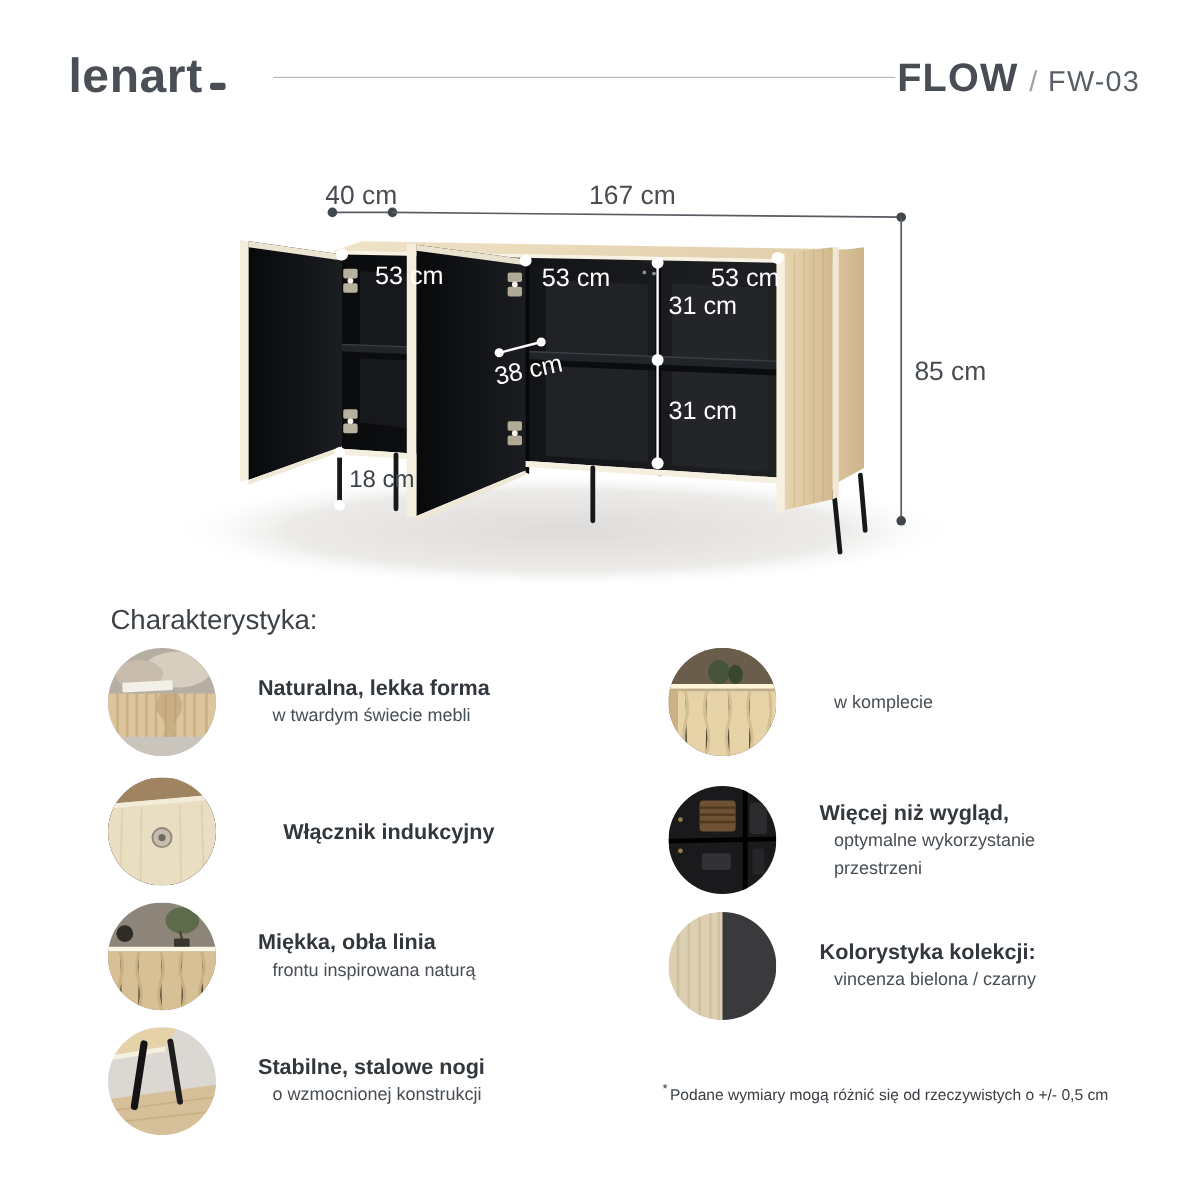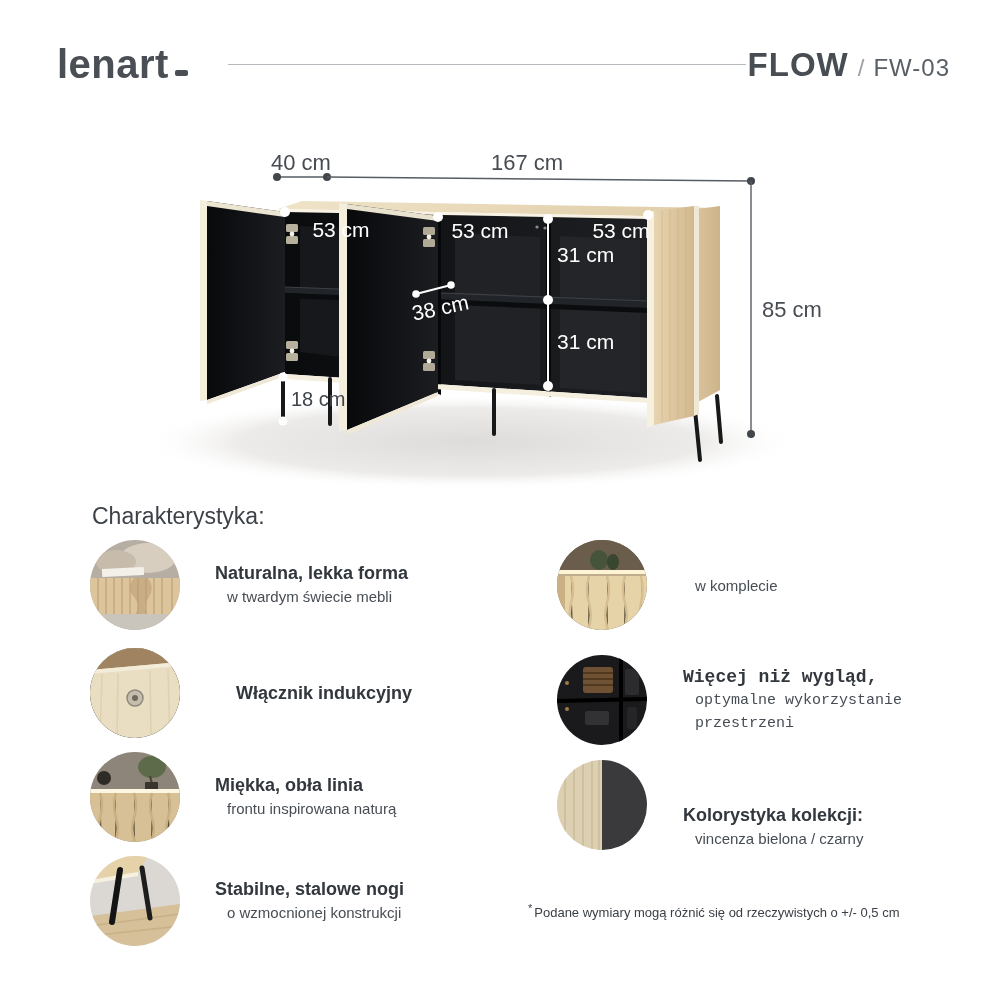--- a/index.html
+++ b/index.html
@@ -26,24 +26,24 @@
   .dot-white{fill:#ffffff;}
 
   
   .features-heading{position:absolute;left:92px;top:503px;font-size:23px;color:#3d4248;z-index:2;}
   .feat{position:absolute;display:flex;align-items:center;height:90px;z-index:2;}
   .feat .photo{width:90px;height:90px;border-radius:50%;overflow:hidden;flex:0 0 90px;}
   .feat .txt{margin-left:35px;width:275px;}
   .feat .txt .t{font-size:18px;font-weight:700;color:#32373e;line-height:23px;}
   .feat .txt .b{font-size:15px;font-weight:400;color:#474d54;line-height:23px;margin-left:12px;}
   .fl1{left:90px;top:540px;} .fl2{left:90px;top:648px;gap:21px;} .fl3{left:90px;top:752px;} .fl4{left:90px;top:856px;}
-  .fr1{left:557px;top:540px;} .fr2{left:557px;top:655px;font-family:Liberation Mono, monospace;} .fr3{left:557px;top:760px;align-items:flex-end;}
+  .fr1{left:557px;top:540px;} .fr2{left:557px;top:655px;} .fr3{left:557px;top:760px;}
   .fr1 .txt,.fr2 .txt,.fr3 .txt{margin-left:36px;width:250px;}
 
-  .footnote{position:absolute;left:528px;top:902px;font-size:13px;color:#3b4046;white-space:nowrap;z-index:2;}
+  .footnote{position:absolute;left:552px;top:902px;font-size:13px;color:#3b4046;white-space:nowrap;z-index:2;}
   .footnote sup{font-size:11px;margin-right:2px;}
 </style>
 </head>
 <body>
 
 <div class="page">
 
   <div class="brand">
     <span>lenart</span>
       <span class="brand-dash"></span>

